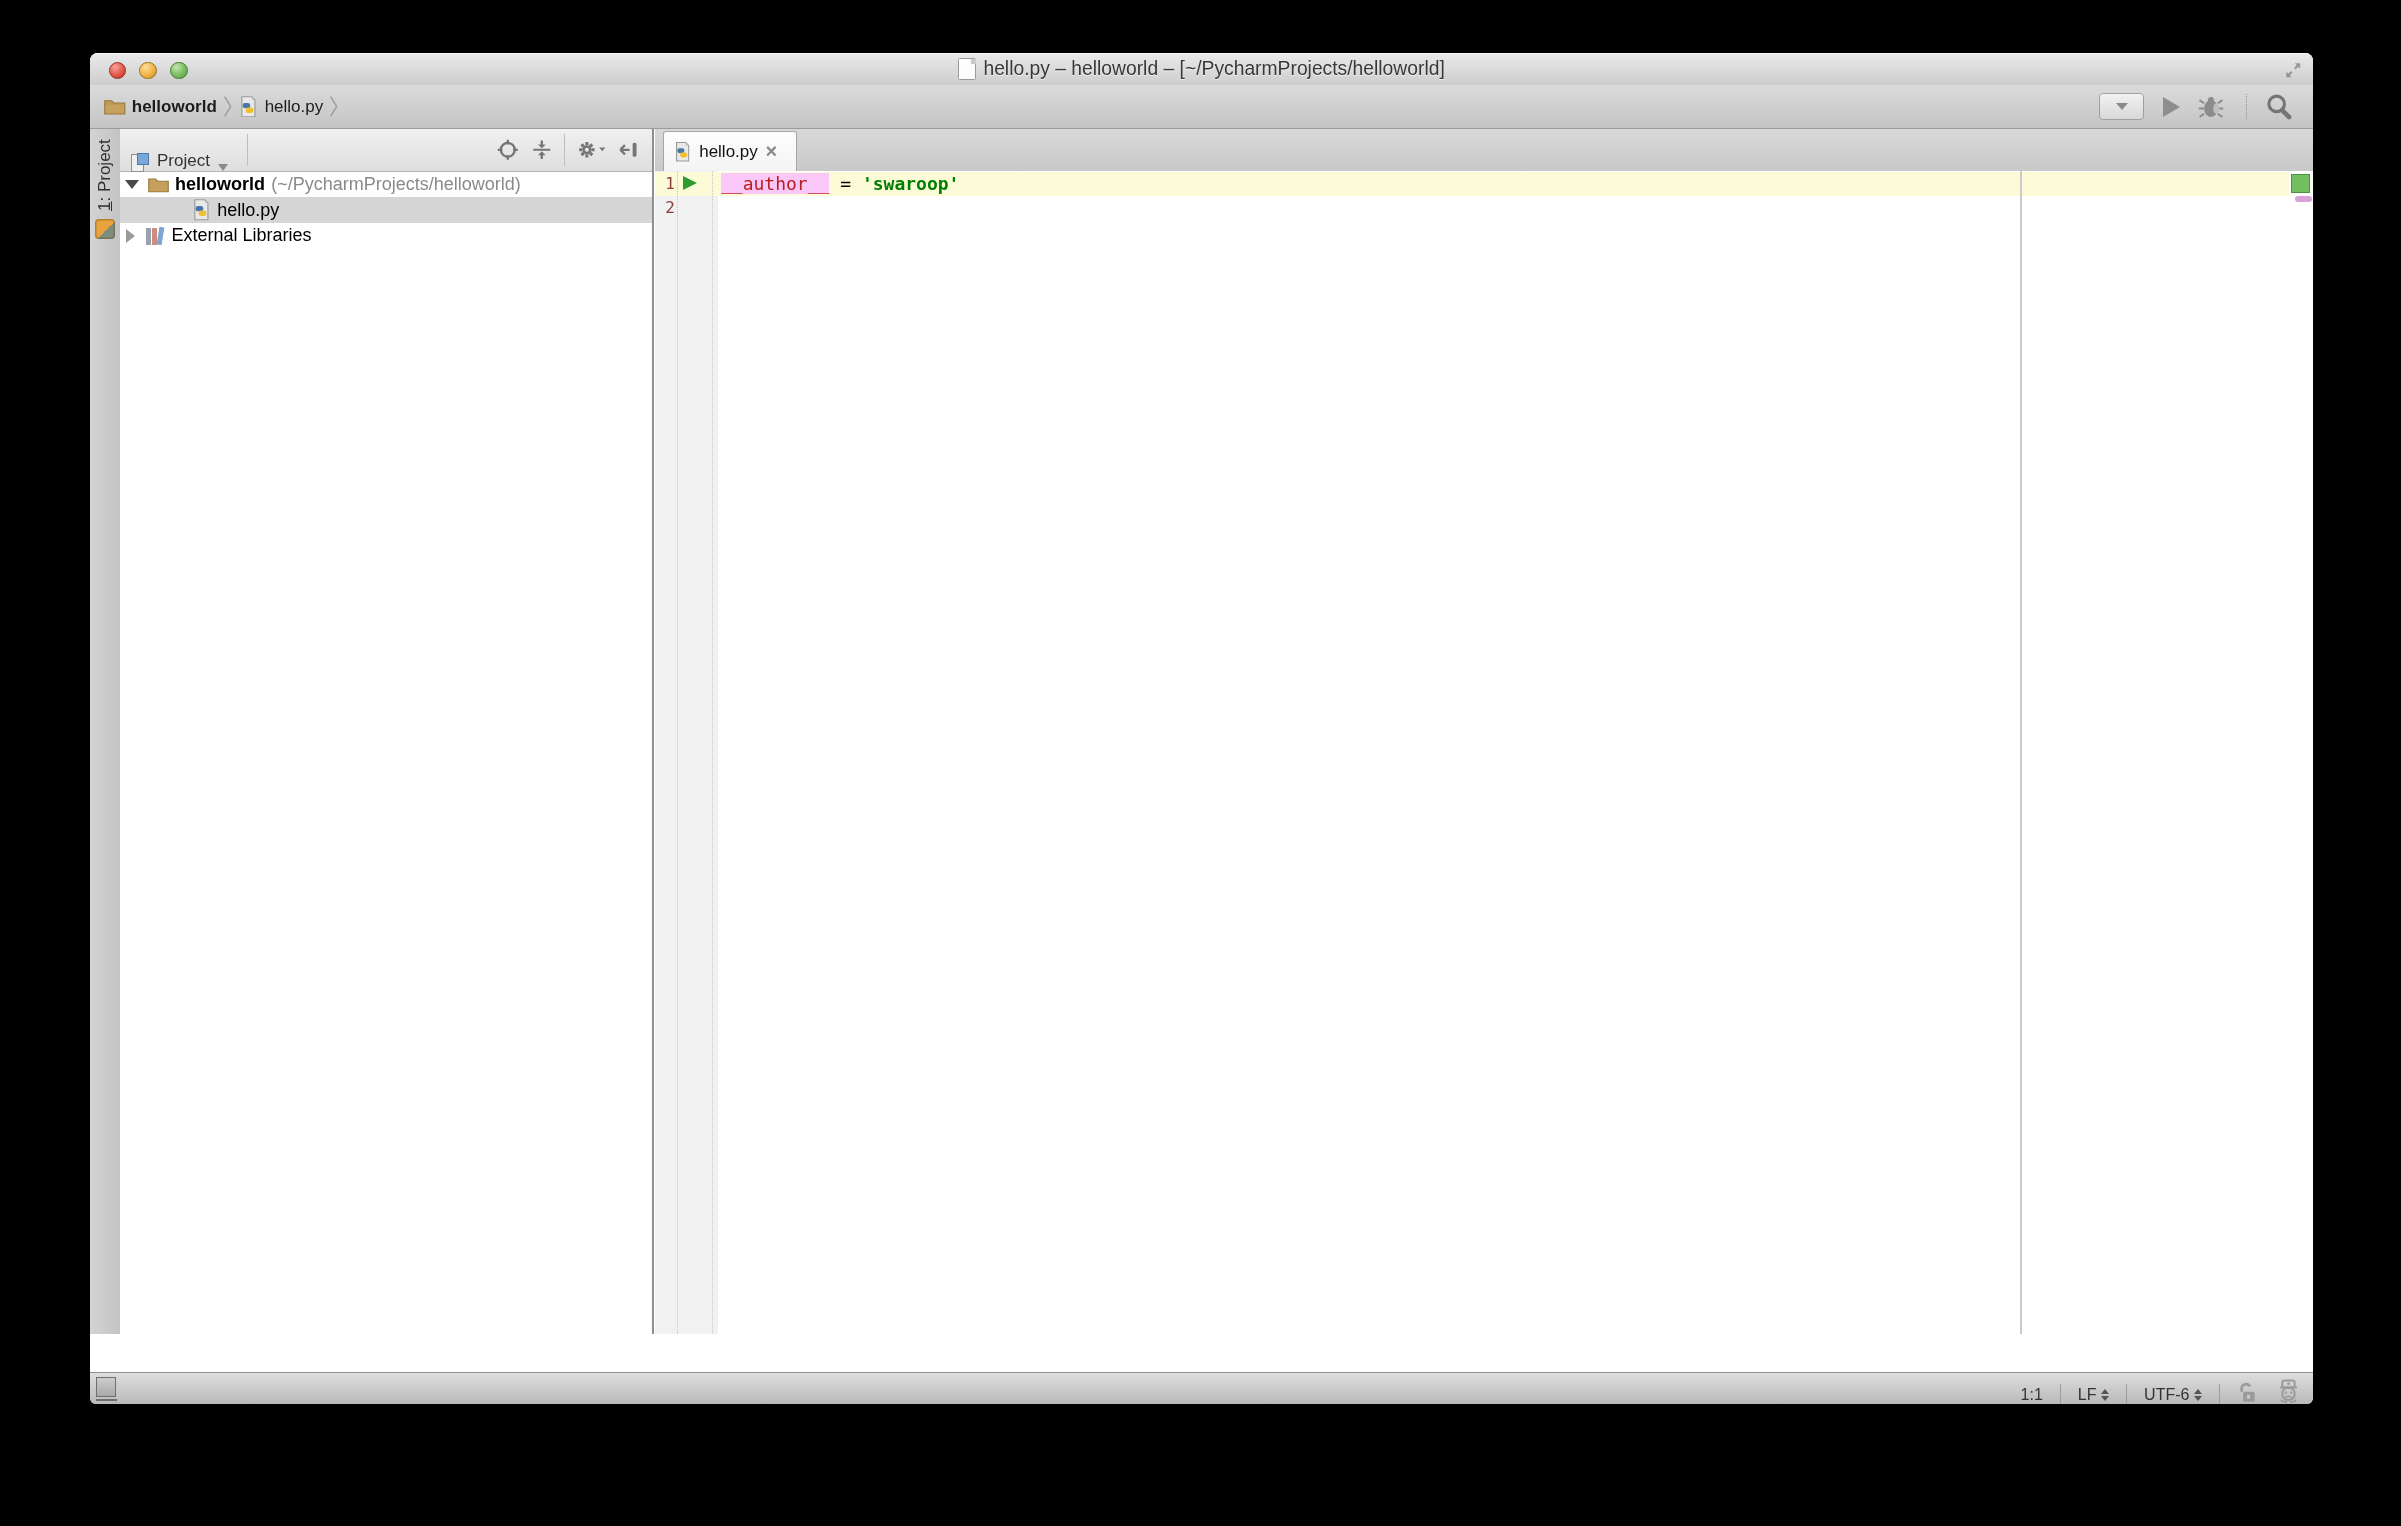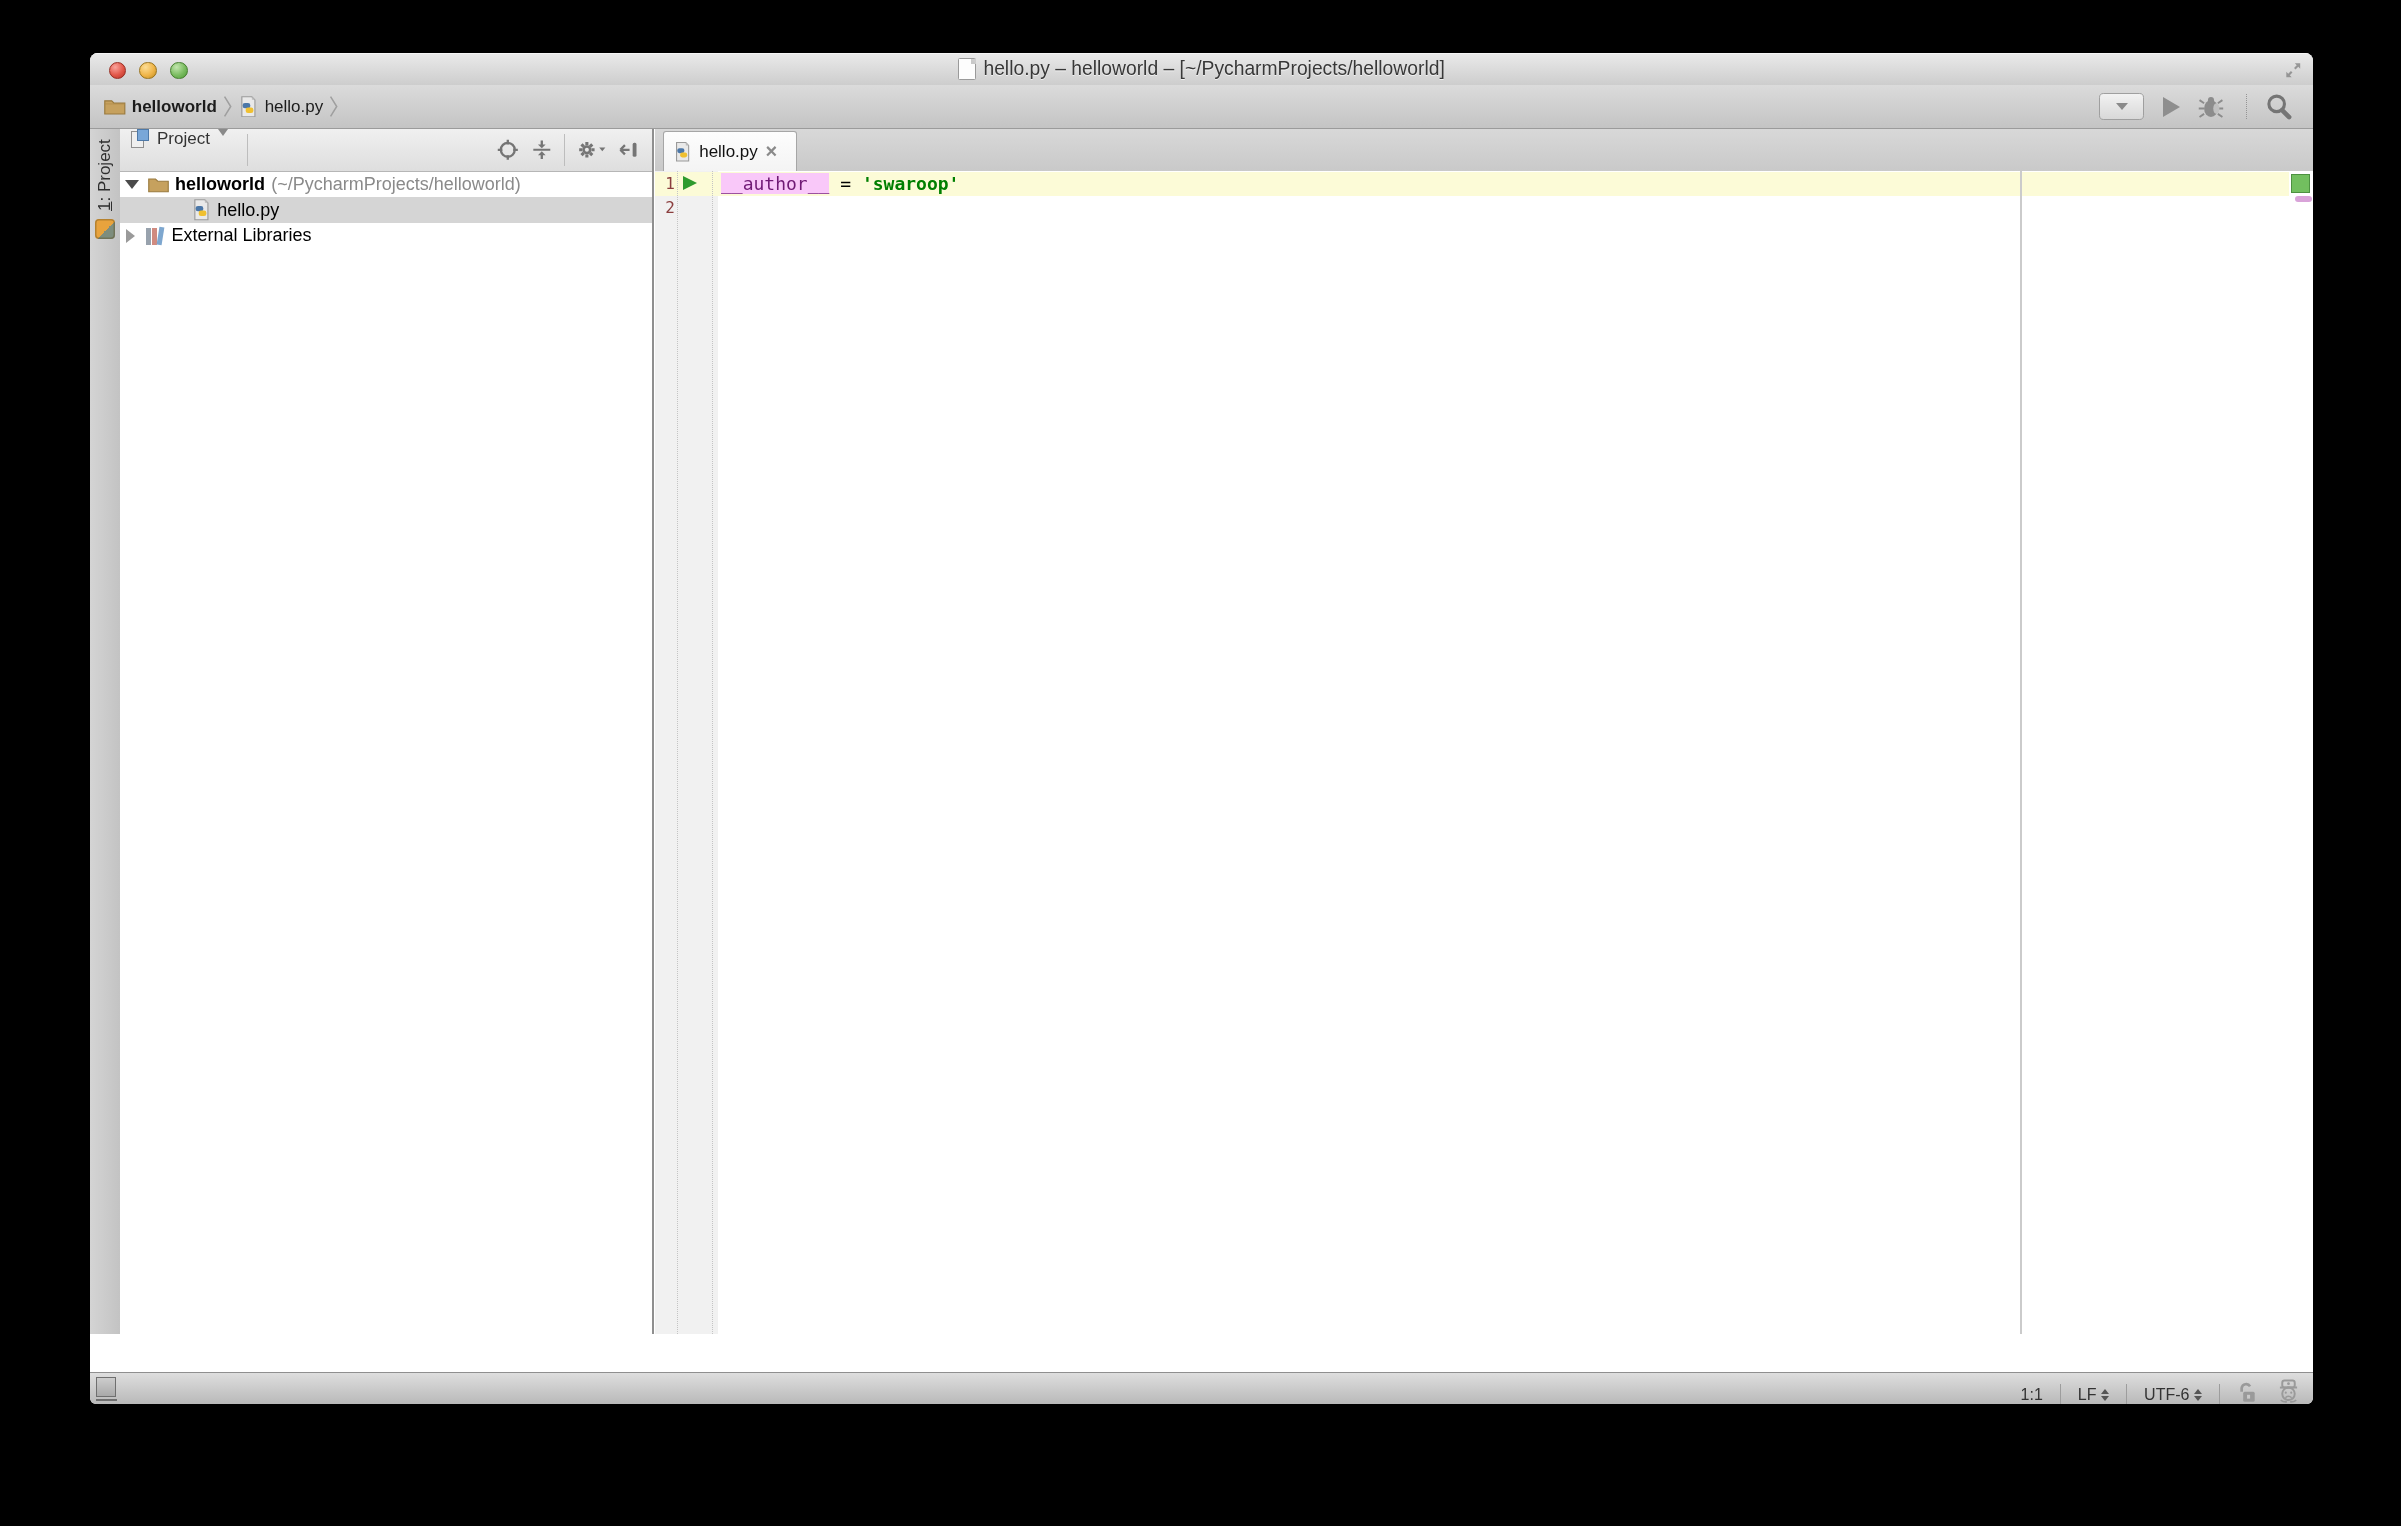--- a/index.html
+++ b/index.html
@@ -39,21 +39,21 @@
           background:linear-gradient(90deg,#d4d4d4,#c3c3c3);border-right:0.8px solid #a5a5a5;}
   .vlabel{position:absolute;left:4.6px;top:82px;transform:rotate(-90deg);transform-origin:0 0;
           white-space:nowrap;font-size:17px;color:#2e2e2e;}
   .vlabel .mn{text-decoration:underline;}
   .stripe-icn{position:absolute;left:5.4px;top:90px;width:20px;height:20px;border-radius:3.9px;
               background:linear-gradient(135deg,#e8a33d 55%,#7e8d7d 55%);box-shadow:inset 0 0 0 1.5px rgba(90,70,20,.35);}
   
   .ppanel{position:absolute;left:30px;top:0;width:532px;height:100%;background:#fff;}
   .phead{position:absolute;left:0;top:0;width:100%;height:42px;
          background:linear-gradient(#f0f0f0,#dedede);border-bottom:1.5px solid #b6b6b6;}
-  .phead-left{position:absolute;left:10.8px;top:0;height:42px;display:flex;align-items:flex-start;gap:7.7px;}
+  .phead-left{position:absolute;left:10.8px;top:0;height:42px;display:flex;align-items:flex-end;gap:7.7px;}
   .phead-title{font-size:17px;color:#333;}
   .phead-vsep{position:absolute;left:127px;top:4.6px;height:32px;border-left:0.8px solid #bdbdbd;}
   .phead-ic{position:absolute;top:10px;width:21.6px;height:21.6px;}
   .proj-ic{width:18.5px;height:18.5px;position:relative;}
   .proj-ic .pg{position:absolute;left:0;top:1.5px;width:11.6px;height:15.5px;background:#efefef;border:0.8px solid #8f8f8f;}
   .proj-ic .bl{position:absolute;right:0;top:0;width:10.8px;height:10px;background:#79a7d8;border:0.8px solid #4e79a8;}
   
   .tree-row{position:absolute;left:0;width:100%;height:25px;display:flex;align-items:center;}
   .tname{font-size:18px;color:#000;}
   .tname.bold{font-weight:bold;}
@@ -80,21 +80,21 @@
   .gutter{position:absolute;left:0;top:0;width:63px;height:100%;background:#f1f1f1;}
   .gut-dot1{position:absolute;left:21.6px;top:0;height:100%;border-left:0.8px dotted #c4c4c4;}
   .gut-dot2{position:absolute;left:57px;top:0;height:100%;border-left:0.8px dotted #c4c4c4;}
   .caret-row{position:absolute;left:0;top:0.8px;width:1634px;height:24px;background:#fcfbd7;}
   .ln{position:absolute;width:20px;text-align:right;font:16px "DejaVu Sans Mono",monospace;
       line-height:24px;color:#8b3e3e;left:0;}
   .run-arrow{position:absolute;left:28px;top:4.6px;width:0;height:0;
              border-top:7.7px solid transparent;border-bottom:7.7px solid transparent;border-left:14.7px solid #2e9b2e;}
   .code-line{position:absolute;left:66px;top:0.8px;height:24px;white-space:pre;
              font:18px "DejaVu Sans Mono",monospace;line-height:24px;}
-  .tok-name{background:#f9c8f9;color:#701a75;}
+  .tok-name{background:#f9c8f9;color:#b91c1c;}
   .tok-op{color:#000;}
   .tok-str{color:#007f00;font-weight:bold;}
   .margin-guide{position:absolute;left:1365px;top:0;width:1.5px;height:100%;background:#cbcbcb;}
   .insp-ok{position:absolute;left:1636px;top:3.1px;width:18.5px;height:18.5px;background:#72bf5f;border:1.5px solid #4d9141;box-sizing:border-box;}
   .stripe-mark{position:absolute;left:1640px;top:25px;width:17px;height:6.2px;border-radius:3.1px;background:#d9a3d9;}
   
   .console-bar{position:absolute;left:0;top:1281px;width:100%;height:38px;
                background:linear-gradient(#e1e1e1,#d1d1d1);border-top:1.5px solid #b2b2b2;box-sizing:border-box;}
   .console-btn{position:absolute;left:39px;top:0;height:36px;display:flex;align-items:center;gap:7.7px;}
   .console-label{font-size:17px;color:#1c1c1c;}

